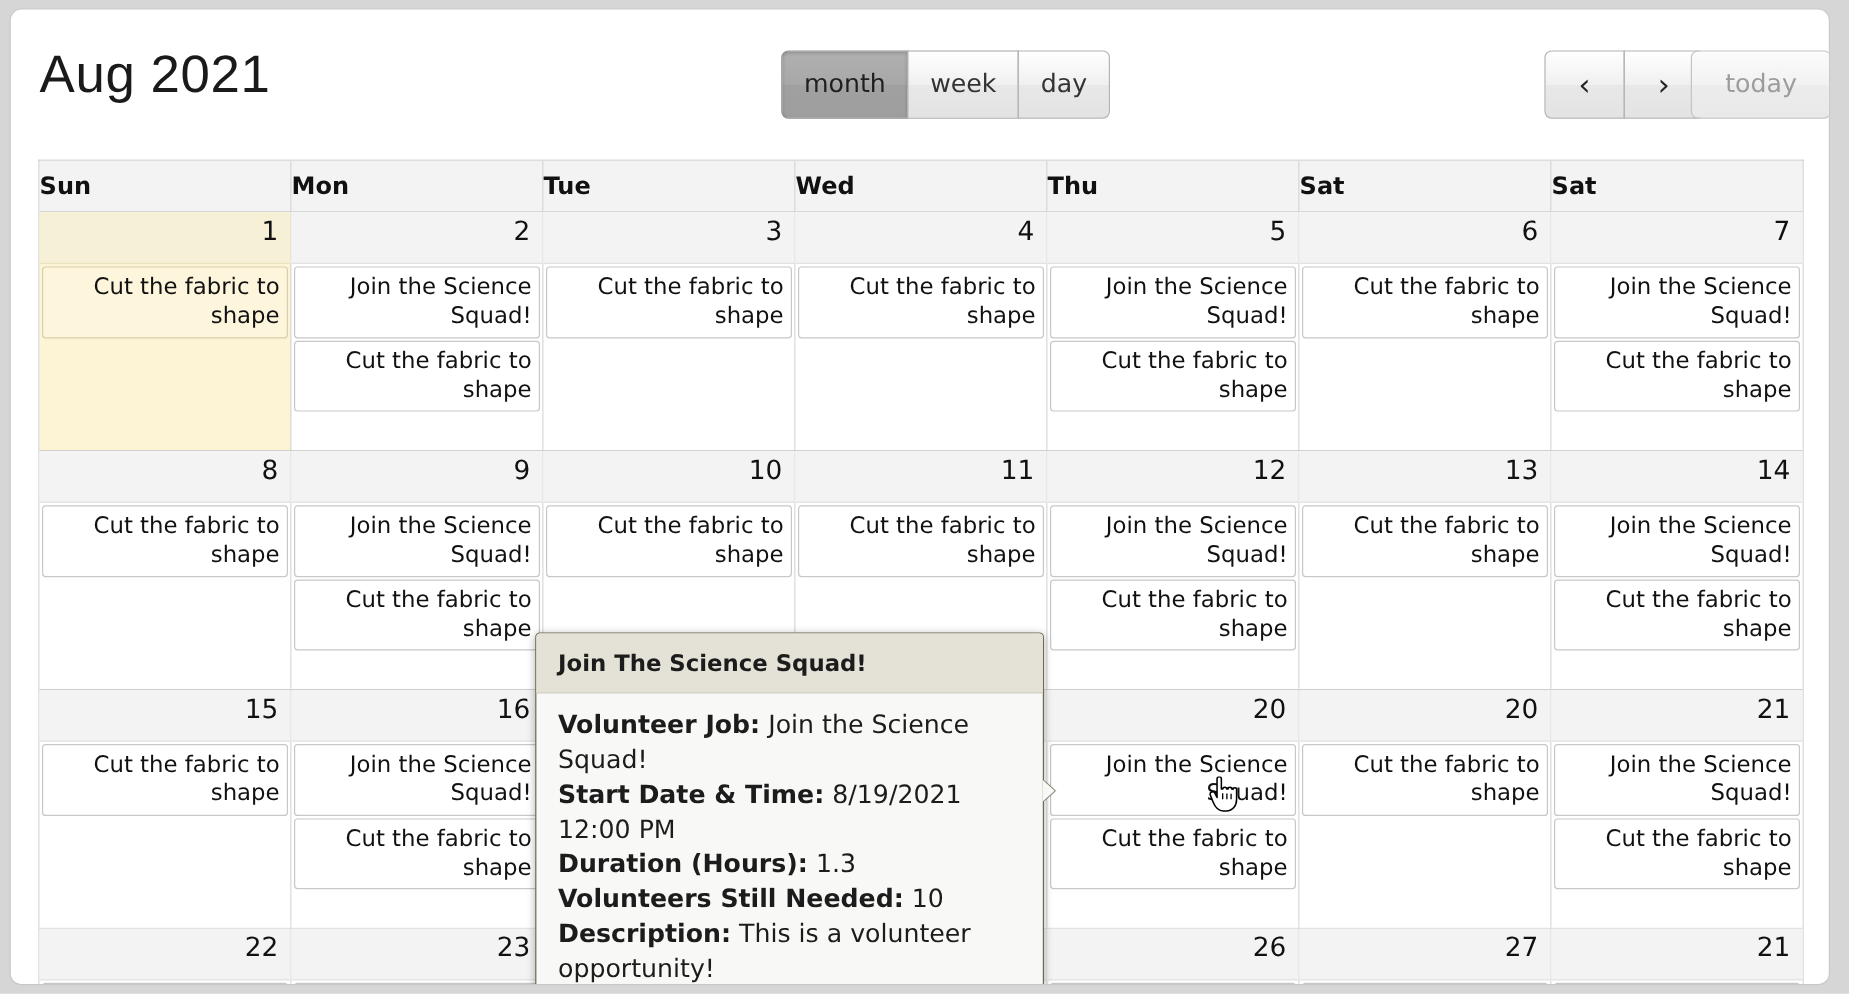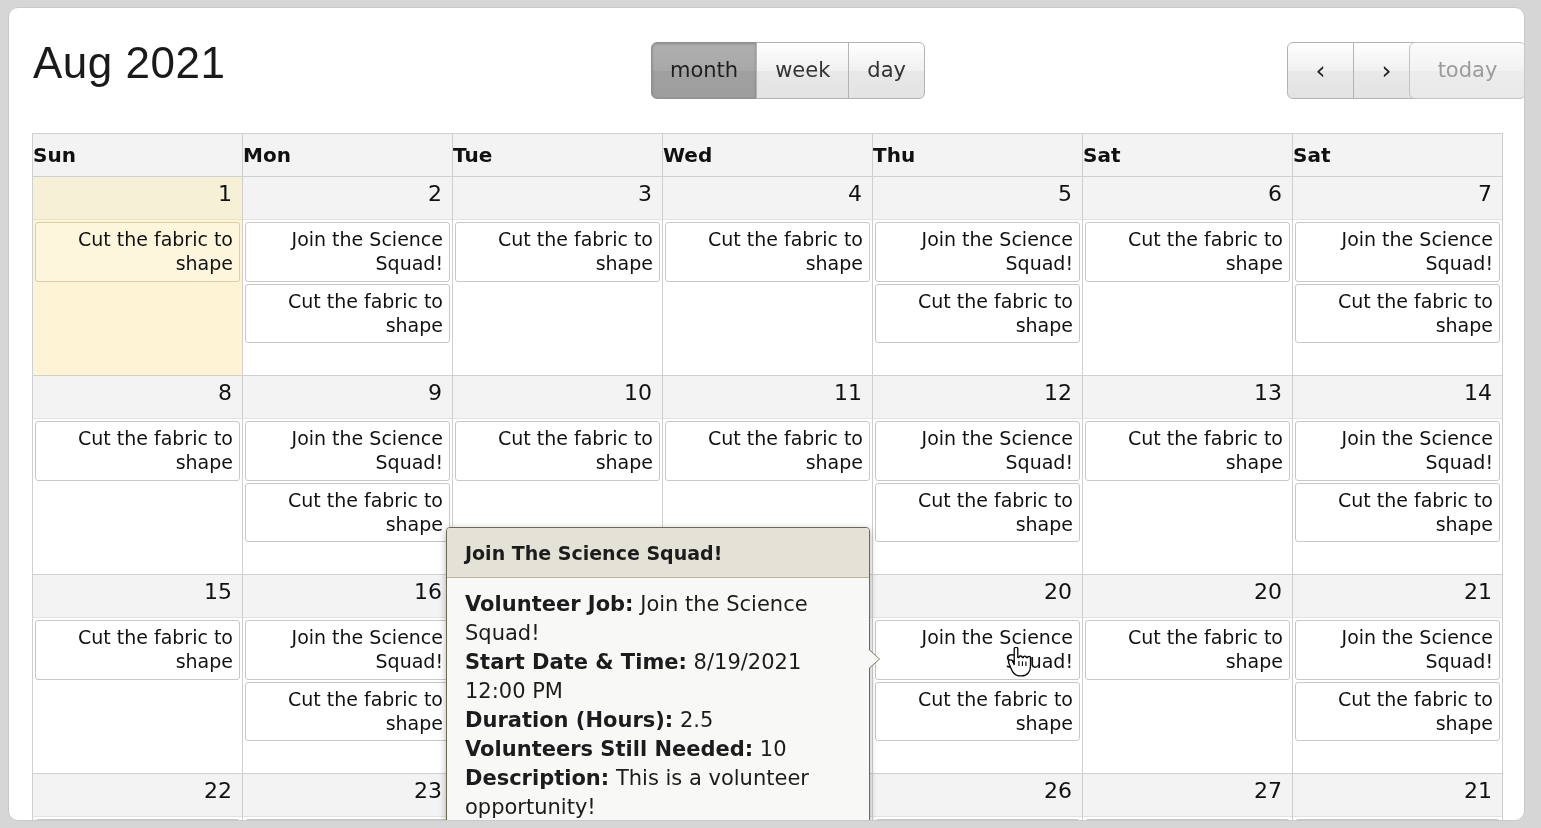--- a/index.html
+++ b/index.html
@@ -541,21 +541,21 @@
           </div>
         </div>
       </div>
   </div>
 
   <div class="tooltip">
     <div class="tooltip-header">Join The Science Squad!</div>
     <div class="tooltip-body" id="tooltip-body">
         <div class="tooltip-row"><span class="tooltip-label">Volunteer Job:</span> <span class="tooltip-value">Join the Science Squad!</span></div>
         <div class="tooltip-row"><span class="tooltip-label">Start Date &amp; Time:</span> <span class="tooltip-value">8/19/2021 12:00 PM</span></div>
-        <div class="tooltip-row"><span class="tooltip-label">Duration (Hours):</span> <span class="tooltip-value">2.5</span></div>
+        <div class="tooltip-row"><span class="tooltip-label">Duration (Hours):</span> <span class="tooltip-value">1.3</span></div>
         <div class="tooltip-row"><span class="tooltip-label">Volunteers Still Needed:</span> <span class="tooltip-value">10</span></div>
         <div class="tooltip-row"><span class="tooltip-label">Description:</span> <span class="tooltip-value">This is a volunteer opportunity!</span></div>
       </div>
     <div class="tooltip-arrow"></div>
   </div>
 
   <div class="cursor">
     <svg width="26" height="30" viewBox="0 0 26 30" xmlns="http://www.w3.org/2000/svg">
       <path d="M7.2 2.0 C7.2 0.9 8.1 0.2 9.0 0.2 C9.9 0.2 10.8 0.9 10.8 2.0 L10.8 10.5
                L12.0 10.5 C12.0 9.6 12.8 9.0 13.6 9.0 C14.4 9.0 15.2 9.6 15.2 10.5

